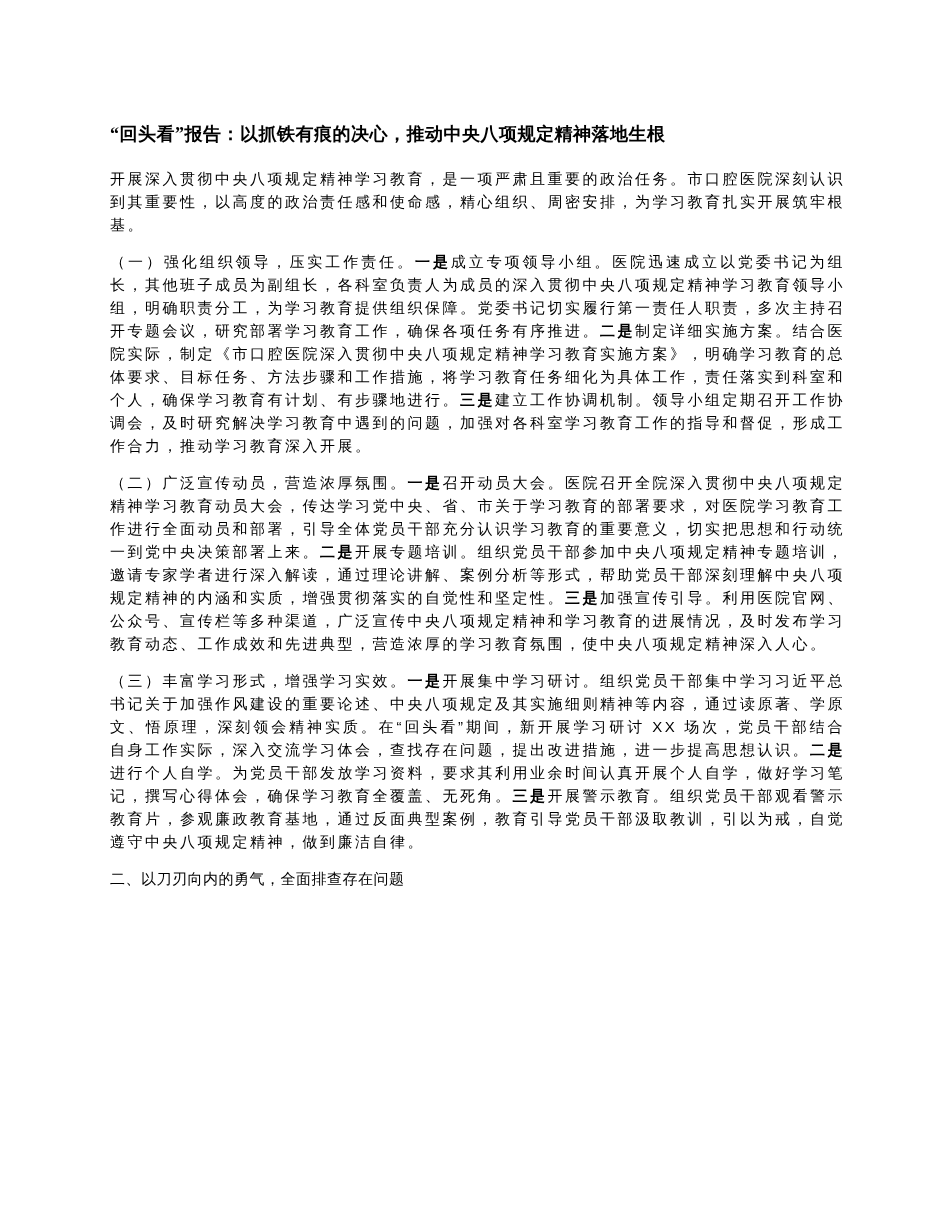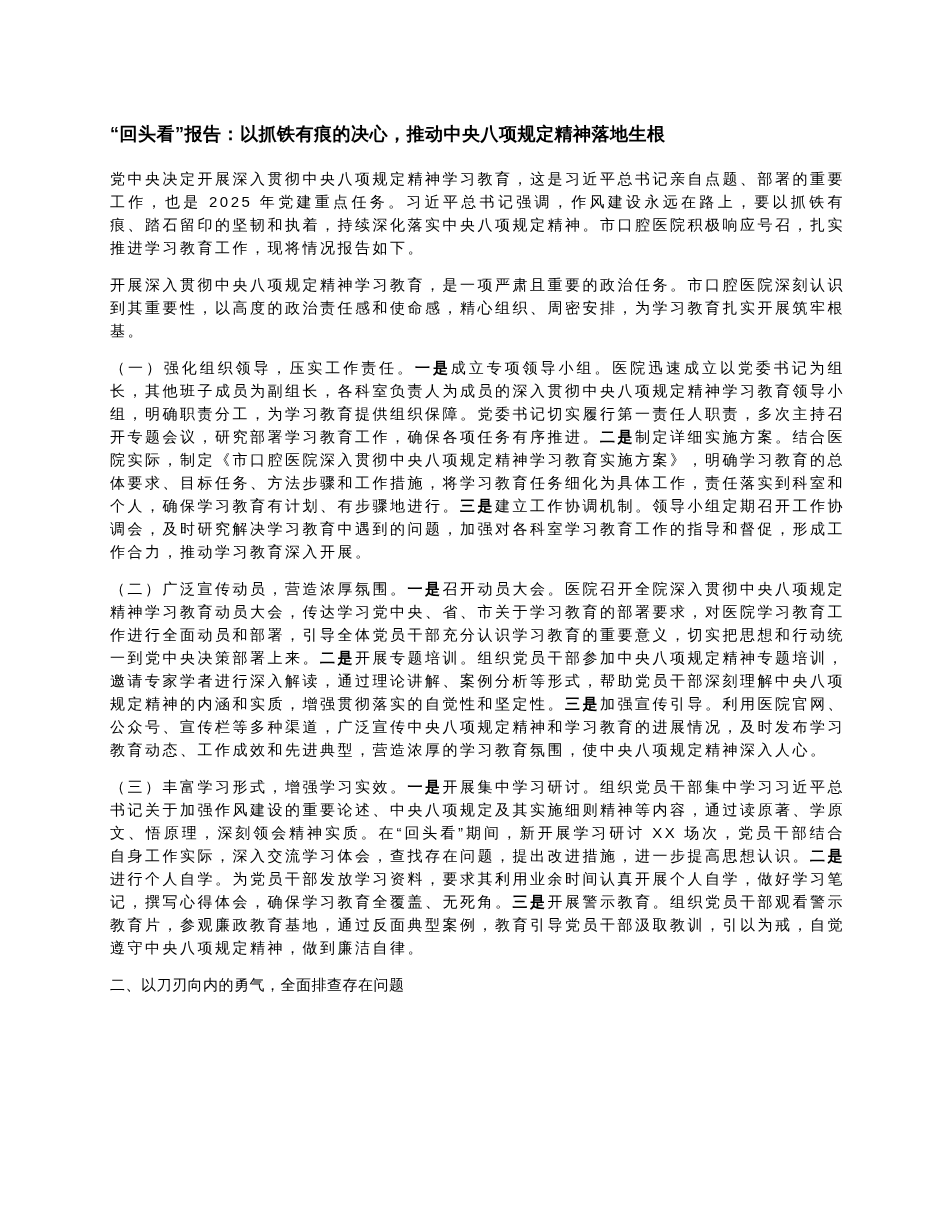--- a/index.html
+++ b/index.html
@@ -19,20 +19,21 @@
     width: 950px;
     height: 1230px;
     padding: 122px 105px 40px 110px;
   }
   .doc-title {
     font-size: 18px;
     font-weight: bold;
     line-height: 25px;
     letter-spacing: 0.5px;
     margin: 0 0 20px 0;
+    font-family: Liberation Serif, serif;
   }
   .para {
     font-size: 15px;
     line-height: 23px;
     margin: 0 0 14px 0;
     text-align: justify;
     text-align-last: left;
   }
   .para.body {
     letter-spacing: 2.5px;
@@ -44,20 +45,19 @@
     font-weight: bold;
     margin-top: 24px;
   }
 </style>
 </head>
 <body>
 
 <div class="page">
   <h1 class="doc-title">“回头看”报告：以抓铁有痕的决心，推动中央八项规定精神落地生根</h1>
   <div id="doc-body">
-      <p class="para body"><span>党中央决定开展深入贯彻中央八项规定精神学习教育，这是习近平总书记亲自点题、部署的重要工作，也是 2025 年党建重点任务。习近平总书记强调，作风建设永远在路上，要以抓铁有痕、踏石留印的坚韧和执着，持续深化落实中央八项规定精神。市口腔医院积极响应号召，扎实推进学习教育工作，现将情况报告如下。</span></p>
       <p class="para body"><span>开展深入贯彻中央八项规定精神学习教育，是一项严肃且重要的政治任务。市口腔医院深刻认识到其重要性，以高度的政治责任感和使命感，精心组织、周密安排，为学习教育扎实开展筑牢根基。</span></p>
       <p class="para body"><span>（一）强化组织领导，压实工作责任。</span><span class="bold">一是</span><span>成立专项领导小组。医院迅速成立以党委书记为组长，其他班子成员为副组长，各科室负责人为成员的深入贯彻中央八项规定精神学习教育领导小组，明确职责分工，为学习教育提供组织保障。党委书记切实履行第一责任人职责，多次主持召开专题会议，研究部署学习教育工作，确保各项任务有序推进。</span><span class="bold">二是</span><span>制定详细实施方案。结合医院实际，制定《市口腔医院深入贯彻中央八项规定精神学习教育实施方案》，明确学习教育的总体要求、目标任务、方法步骤和工作措施，将学习教育任务细化为具体工作，责任落实到科室和个人，确保学习教育有计划、有步骤地进行。</span><span class="bold">三是</span><span>建立工作协调机制。领导小组定期召开工作协调会，及时研究解决学习教育中遇到的问题，加强对各科室学习教育工作的指导和督促，形成工作合力，推动学习教育深入开展。</span></p>
       <p class="para body"><span>（二）广泛宣传动员，营造浓厚氛围。</span><span class="bold">一是</span><span>召开动员大会。医院召开全院深入贯彻中央八项规定精神学习教育动员大会，传达学习党中央、省、市关于学习教育的部署要求，对医院学习教育工作进行全面动员和部署，引导全体党员干部充分认识学习教育的重要意义，切实把思想和行动统一到党中央决策部署上来。</span><span class="bold">二是</span><span>开展专题培训。组织党员干部参加中央八项规定精神专题培训，邀请专家学者进行深入解读，通过理论讲解、案例分析等形式，帮助党员干部深刻理解中央八项规定精神的内涵和实质，增强贯彻落实的自觉性和坚定性。</span><span class="bold">三是</span><span>加强宣传引导。利用医院官网、公众号、宣传栏等多种渠道，广泛宣传中央八项规定精神和学习教育的进展情况，及时发布学习教育动态、工作成效和先进典型，营造浓厚的学习教育氛围，使中央八项规定精神深入人心。</span></p>
       <p class="para body"><span>（三）丰富学习形式，增强学习实效。</span><span class="bold">一是</span><span>开展集中学习研讨。组织党员干部集中学习习近平总书记关于加强作风建设的重要论述、中央八项规定及其实施细则精神等内容，通过读原著、学原文、悟原理，深刻领会精神实质。在“回头看”期间，新开展学习研讨 XX 场次，党员干部结合自身工作实际，深入交流学习体会，查找存在问题，提出改进措施，进一步提高思想认识。</span><span class="bold">二是</span><span>进行个人自学。为党员干部发放学习资料，要求其利用业余时间认真开展个人自学，做好学习笔记，撰写心得体会，确保学习教育全覆盖、无死角。</span><span class="bold">三是</span><span>开展警示教育。组织党员干部观看警示教育片，参观廉政教育基地，通过反面典型案例，教育引导党员干部汲取教训，引以为戒，自觉遵守中央八项规定精神，做到廉洁自律。</span></p>
       <p class="para heading"><span>二、以刀刃向内的勇气，全面排查存在问题</span></p>
     </div>
 </div>
 
 </body></html>

